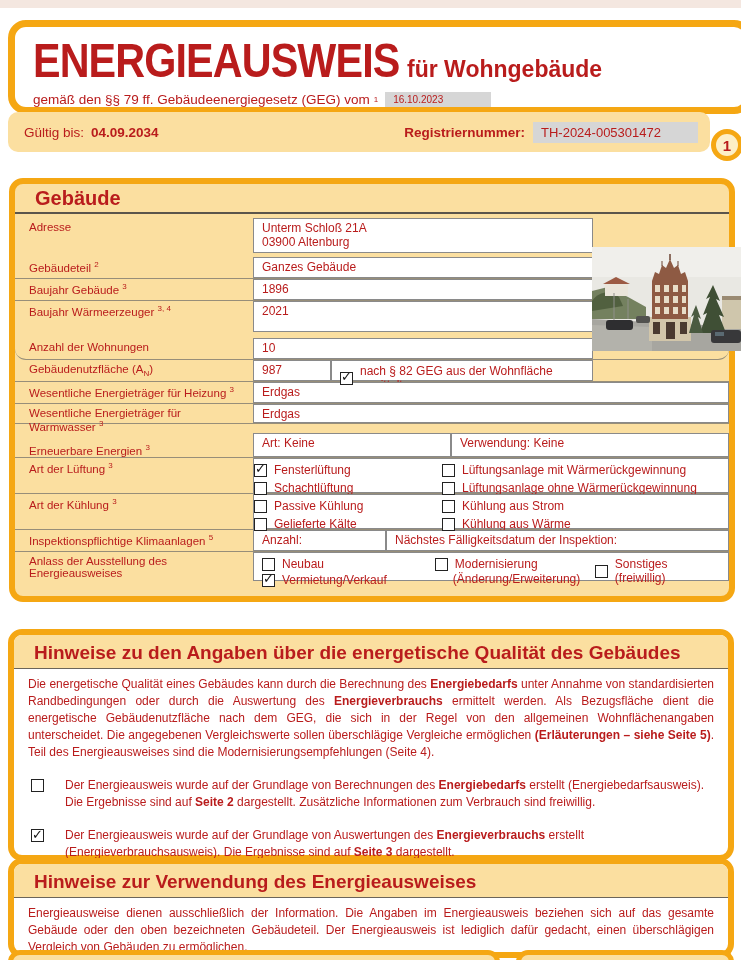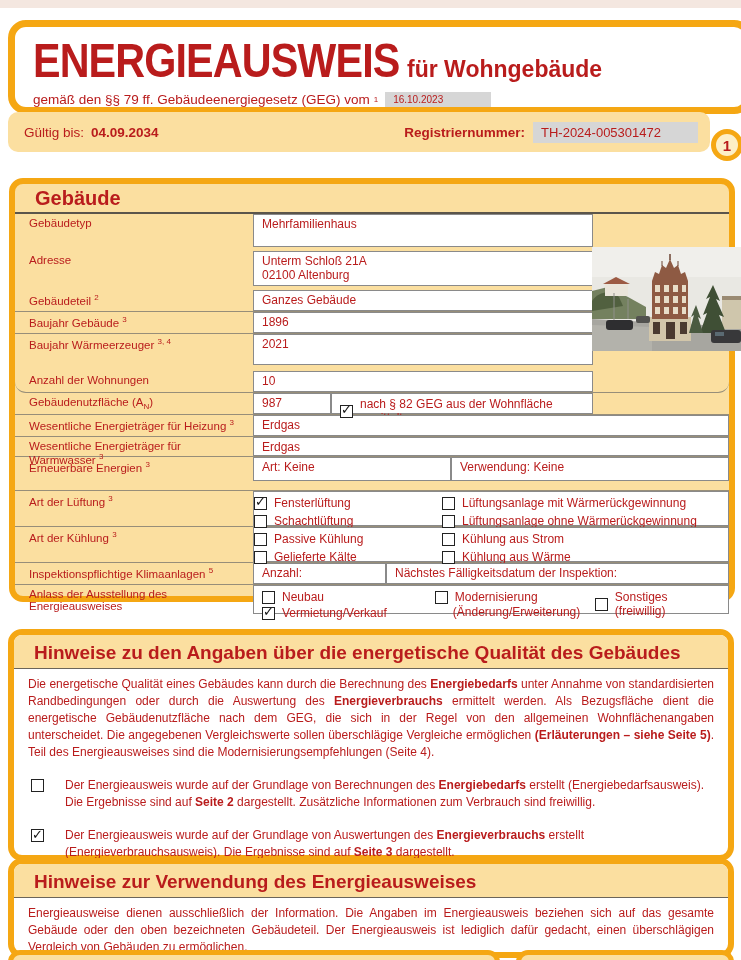--- a/index.html
+++ b/index.html
@@ -91,34 +91,28 @@
     <span id="validity-date">04.09.2034</span>
     <span id="registry-label">Registriernummer:</span>
     <span class="chip" id="registry-chip">TH-2024-005301472</span>
   </div>
   <div class="abs" id="page-circle">1</div>
 
   <div class="abs obox" id="gebaeude-box">
     <div class="sec-title">Gebäude</div>
     <div id="gtable">
 
-      <div class="trow narrow nb" style="height:33px;">
-        <div class="tlabel"><span>Gebäudetyp</span></div>
-        <div class="cellwrap">
-            <div class="tval">Mehrfamilienhaus</div>
-          </div>
-      </div>
       <div class="trow gap nb"></div>
 
       <div class="trow narrow nb" style="height:35px;">
         <div class="tlabel"><span>Adresse</span></div>
         <div class="cellwrap">
             <div class="tval">
           <div>Unterm Schloß 21A</div>
-          <div>02100 Altenburg</div>
+          <div>03900 Altenburg</div>
         </div>
           </div>
       </div>
       <div class="trow gap nb"></div>
 
       <div class="trow narrow" style="height:21px;">
         <div class="tlabel"><span>Gebäudeteil</span> <sup>2</sup></div>
         <div class="cellwrap">
             <div class="tval">Ganzes Gebäude</div>
           </div>
@@ -166,21 +160,21 @@
           </div>
       </div>
 
       <div class="trow" style="height:19px;">
         <div class="tlabel"><span>Wesentliche Energieträger für Warmwasser</span> <sup>3</sup></div>
         <div class="cellwrap">
             <div class="tval">Erdgas</div>
           </div>
       </div>
 
-      <div class="trow" style="height:33px;">
+      <div class="trow" style="height:33px;align-items:flex-end;">
         <div class="tlabel"><span>Erneuerbare Energien</span> <sup>3</sup></div>
         <div class="cellwrap" style="align-items:flex-start;">
           <div class="tval" style="flex:none;width:198px;height:24px;">Art: Keine</div>
           <div class="tval" style="height:24px;">Verwendung: Keine</div>
         </div>
       </div>
 
       <div class="trow" style="height:35px;">
         <div class="tlabel"><span>Art der Lüftung</span> <sup>3</sup></div>
         <div class="cellwrap">

